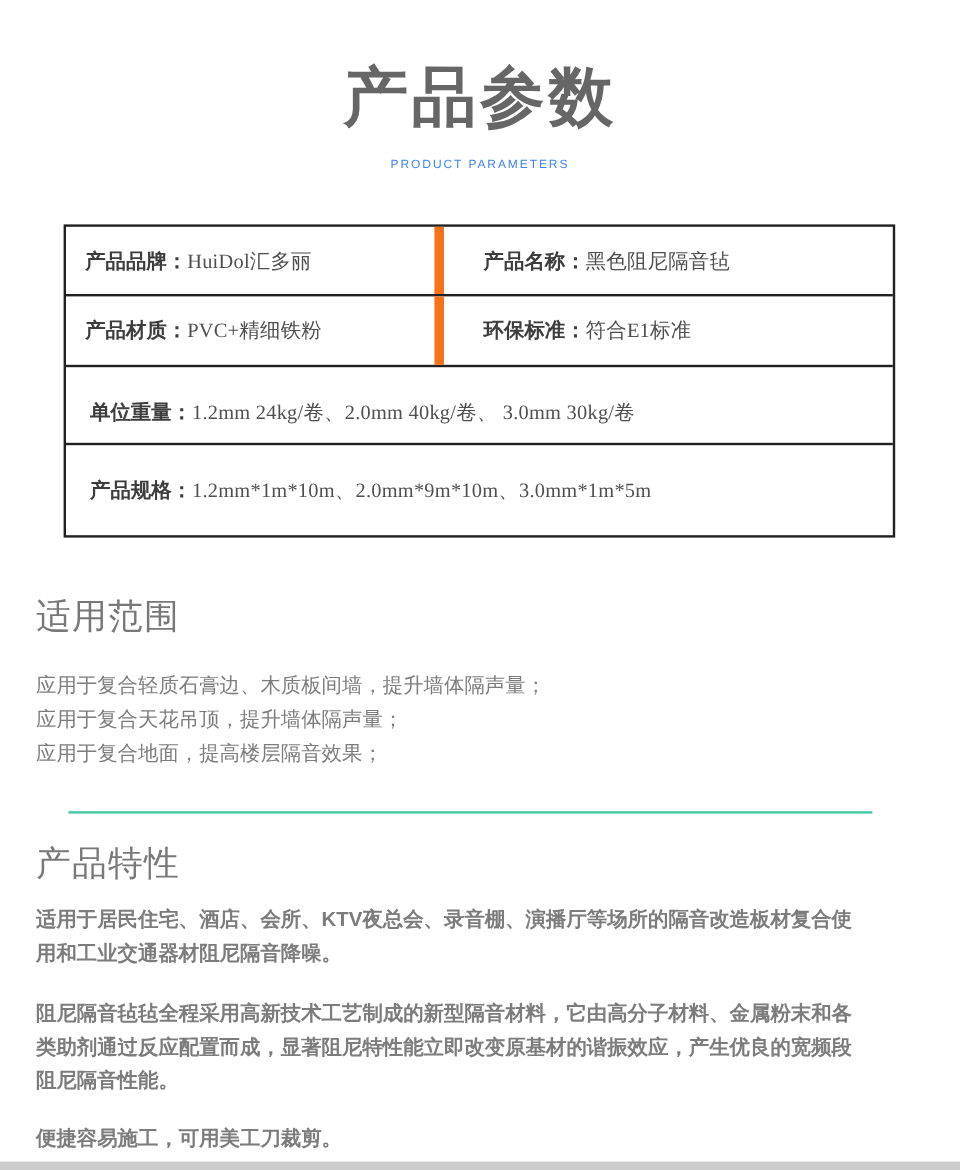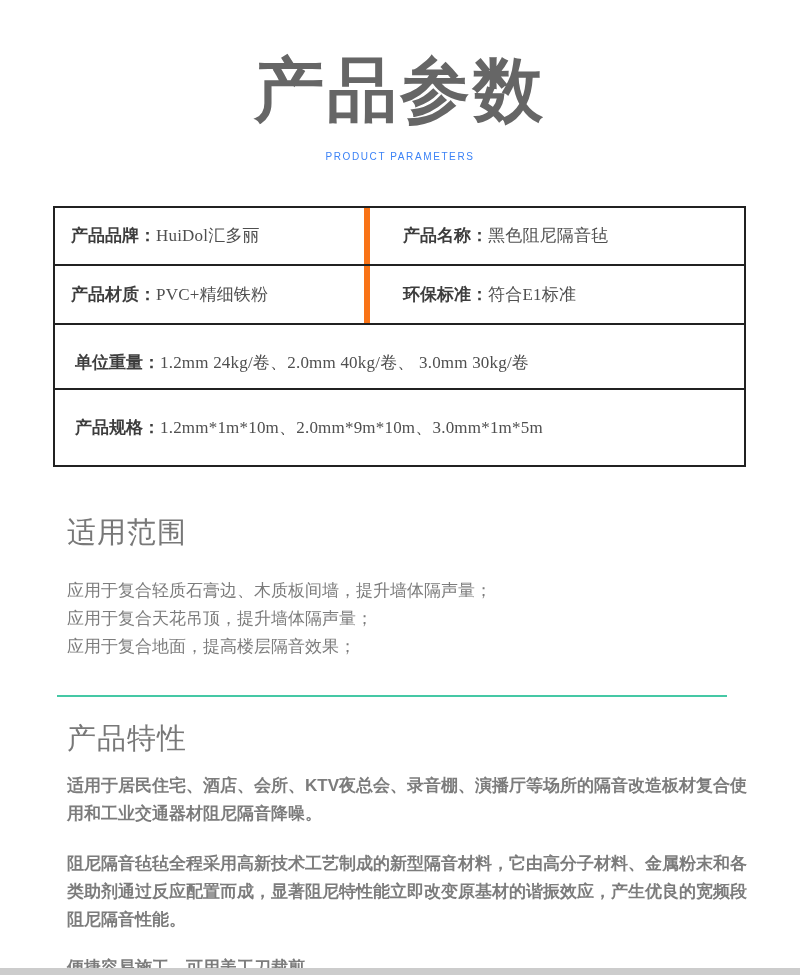--- a/index.html
+++ b/index.html
@@ -7,21 +7,21 @@
     width:800px;height:975px;
     background:#ffffff;
     font-family:"Liberation Sans",sans-serif;
     position:relative;
     overflow:hidden;
     color:#4d4d4d;
   }
   
   .header{ text-align:center; padding-top:50px; }
   .page-title{
-    font-size:70px; line-height:1.15; font-weight:900;
+    font-size:54px; line-height:1.15; font-weight:900;
     color:#666666; letter-spacing:3px;
   }
   .page-subtitle{
     margin-top:20px;
     font-size:10px; letter-spacing:1.6px;
     color:#3b82f6;
   }
   
   .spec-table{
     margin:44px 50px 0 53px;
@@ -30,35 +30,35 @@
     box-sizing:border-box;
   }
   .spec-row{ display:flex; }
   .spec-row + .spec-row{ border-top:2px solid #212121; }
   .spec-cell{
     display:flex; align-items:center;
     box-sizing:border-box;
     padding-left:20px; padding-right:10px;
     font-size:17px;
   }
-  .spec-cell.half-left{ width:315px; border-right:6px solid #f97316;padding-left:16px; }
+  .spec-cell.half-left{ width:315px; border-right:8px solid #f97316;padding-left:16px; }
   .spec-cell.half-right{ flex:1; padding-left:33px; }
   .spec-cell.full{ width:100%; }
   .row-1 .spec-cell{ min-height:56px; }
   .row-2 .spec-cell{ min-height:57px; }
   .row-3 .spec-cell{ min-height:51px;margin-top:12px; }
   .row-4 .spec-cell{ min-height:75px; }
   .spec-label{ font-weight:bold; color:#3d3d3d; white-space:nowrap; }
   .spec-value{
     color:#4f4f4f;
     font-family:"Liberation Serif",serif;
     letter-spacing:0.2px;
   }
   
-  .section{ margin:0 55px 0 67px; }
+  .section{ margin:0 55px 0 30px; }
   .section-heading{
     font-size:29px; color:#787878; letter-spacing:1px;
     font-weight:400;
   }
   .scope-section{ margin-top:46px; }
   .scope-lines{ margin-top:24px; }
   .body-line{
     font-size:17px; line-height:28px; color:#7c7c7c;
   }
   .teal-divider{

